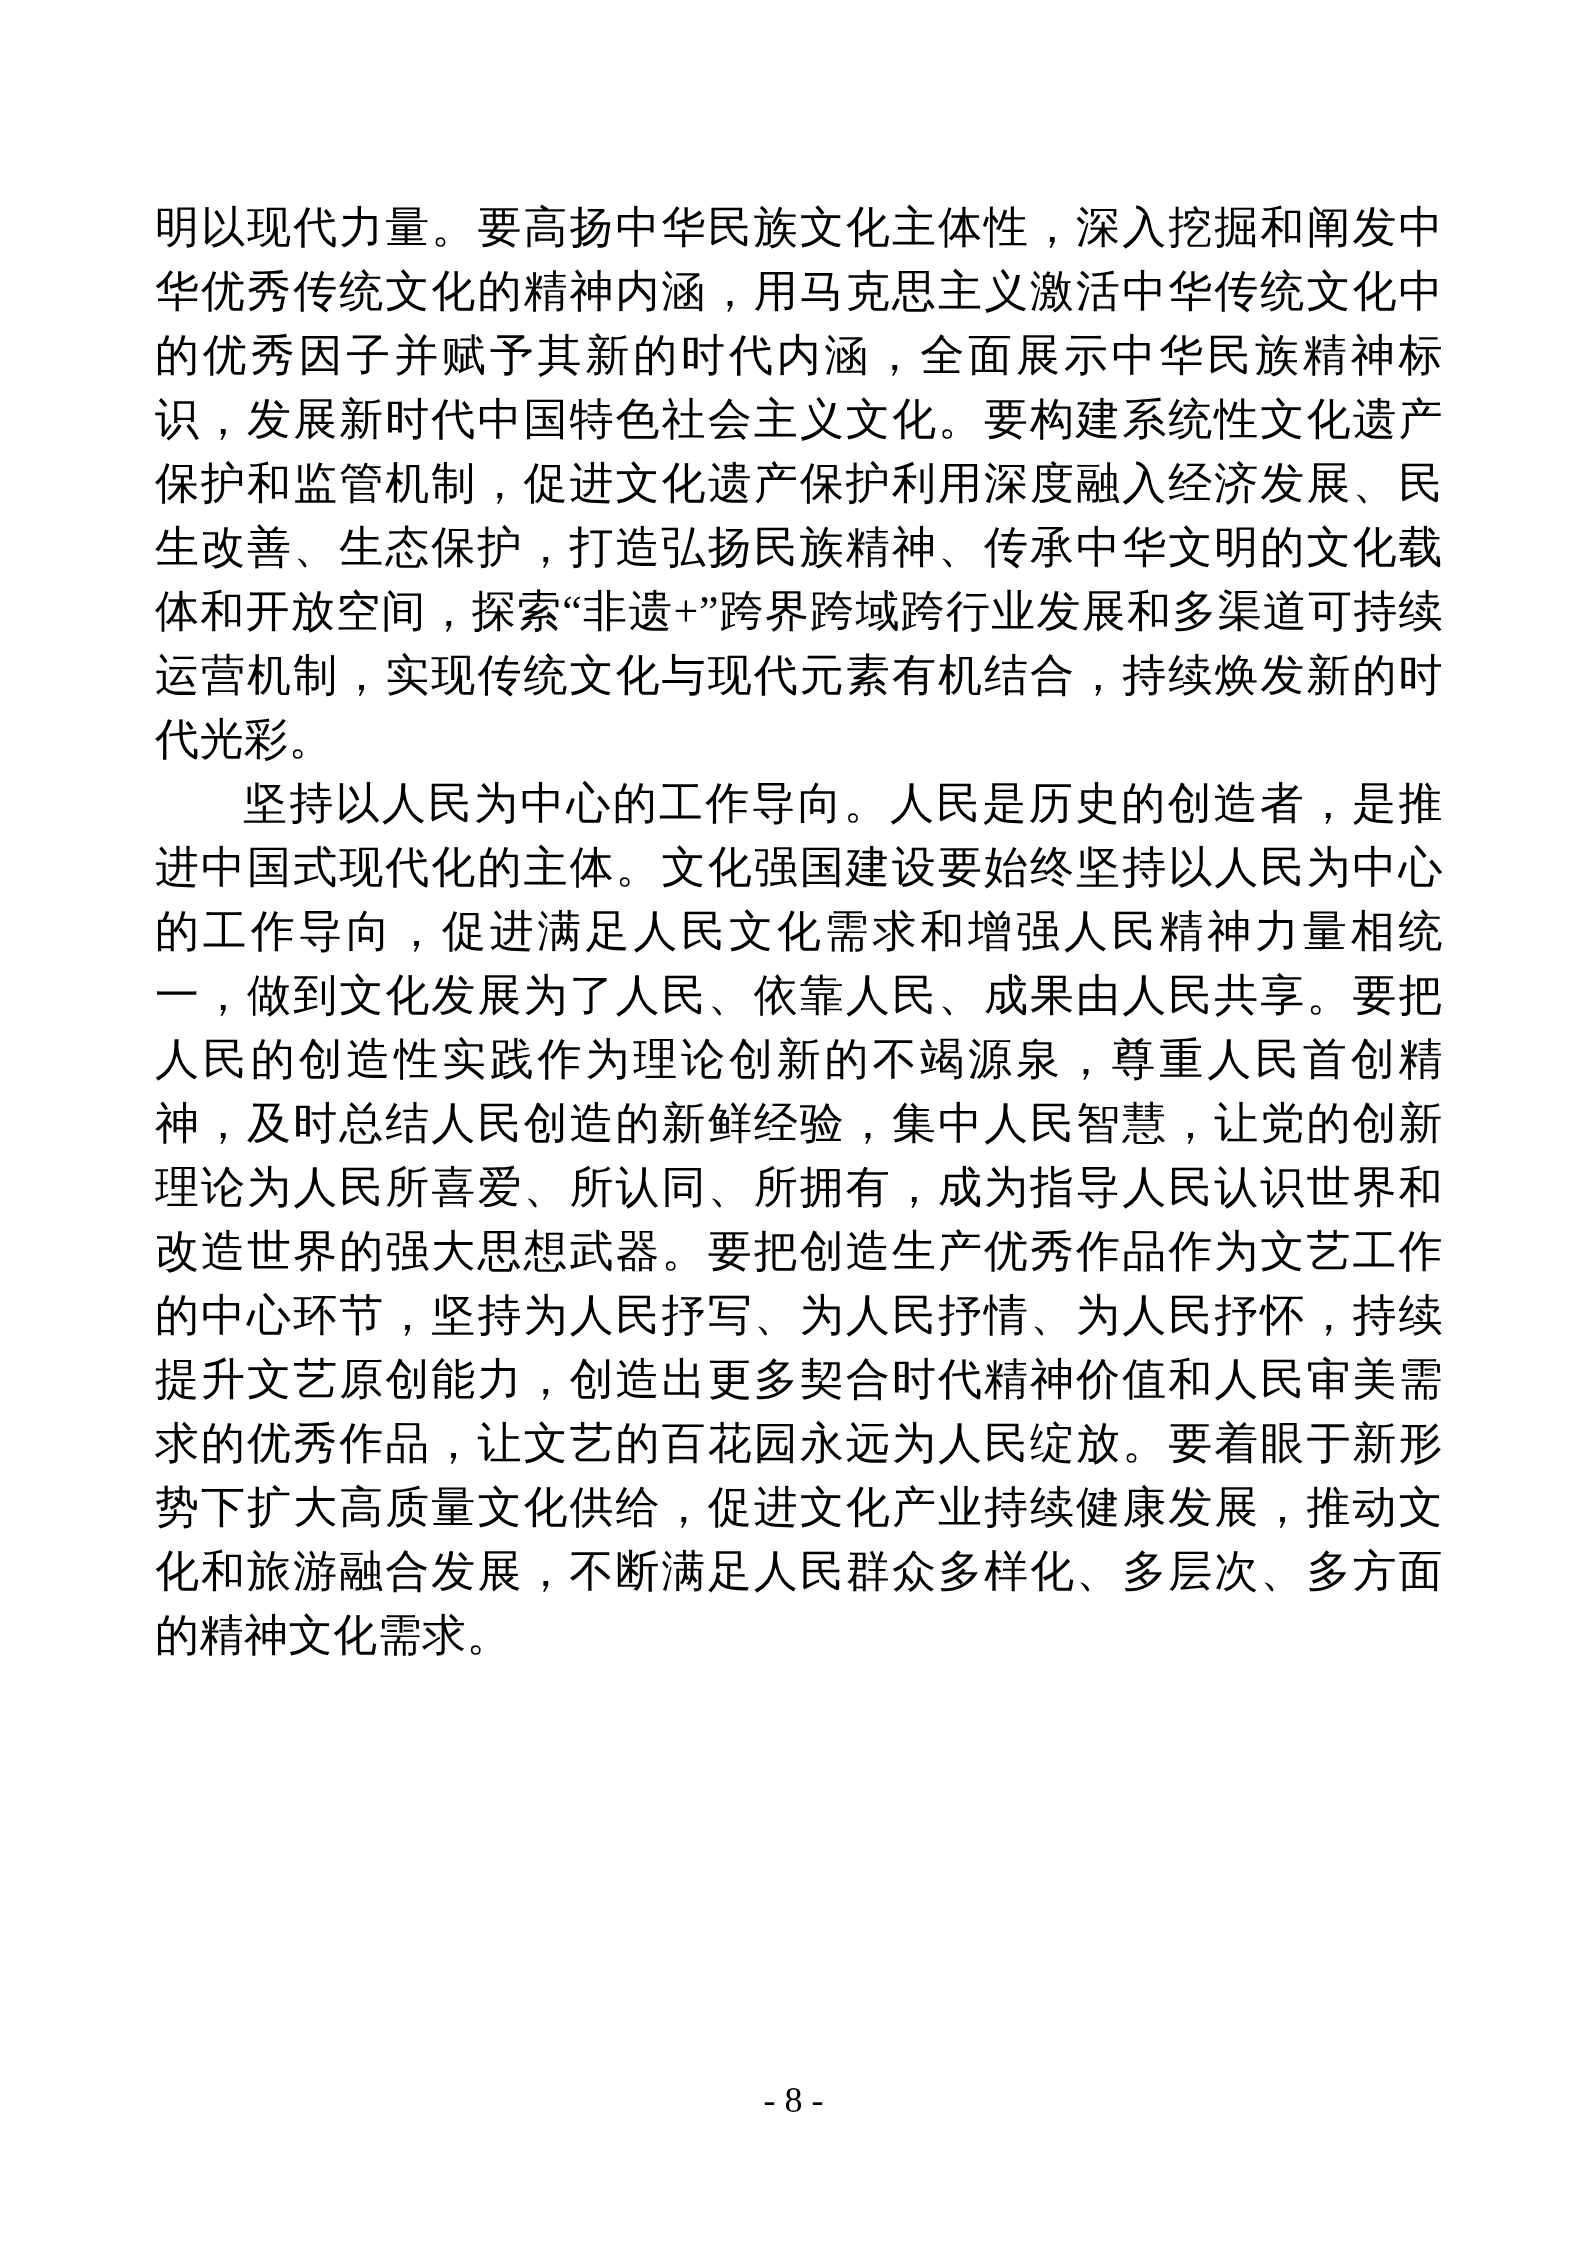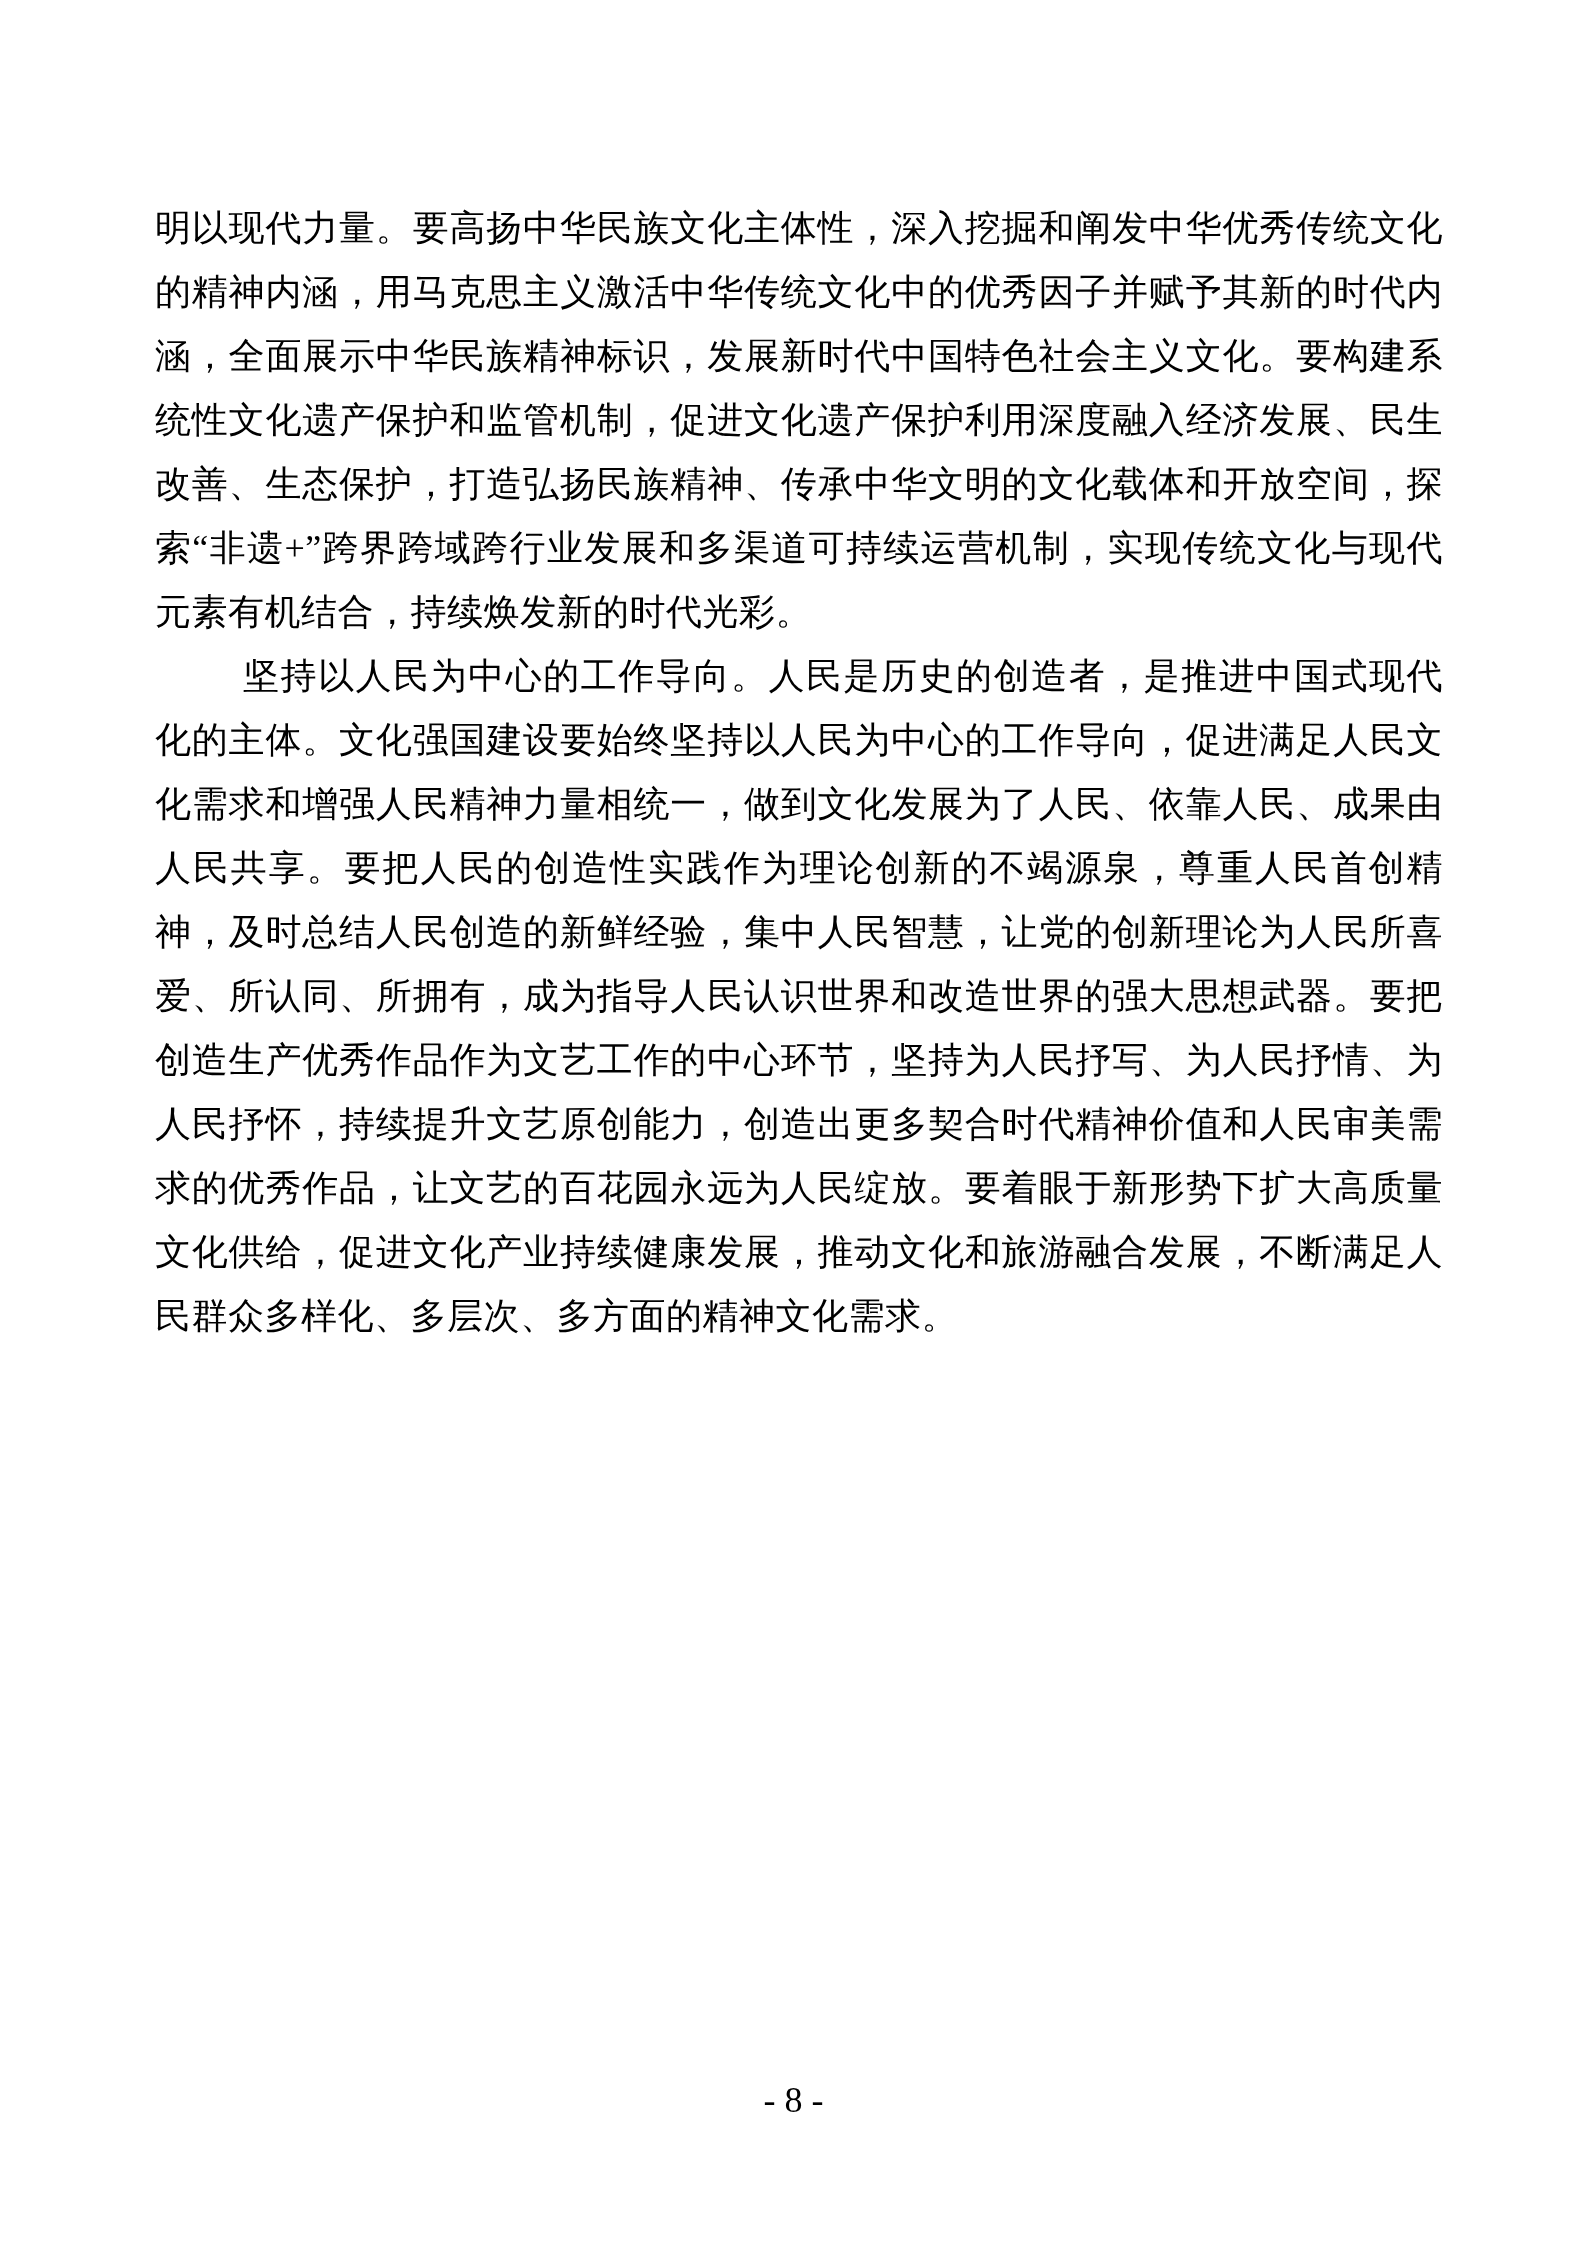--- a/index.html
+++ b/index.html
@@ -18,21 +18,21 @@
       color: #000000;
     }
     .content {
       position: absolute;
       left: 155px;
       top: 196px;
       width: 1288px;
     }
     .para {
       margin: 0;
-      font-size: 36px;
+      font-size: 44px;
       line-height: 64px;
       text-align: justify;
       letter-spacing: 0.5px;
       color: #000000;
     }
     .para.indent {
       text-indent: 88px;
     }
     .page-number {
       position: absolute;

